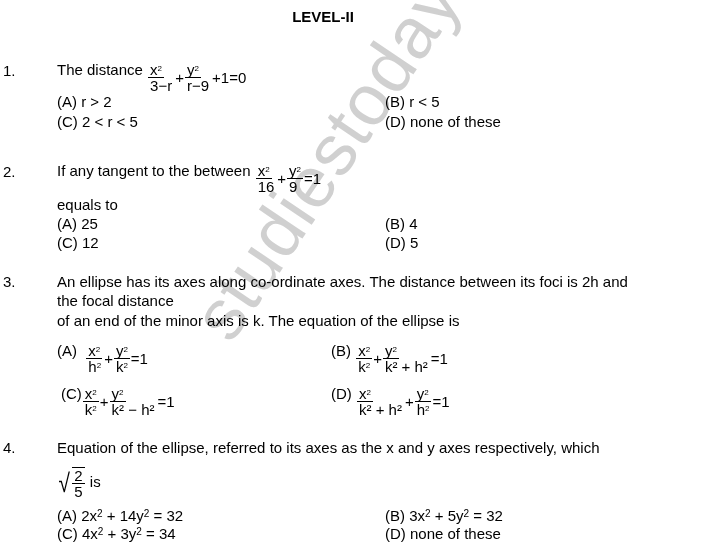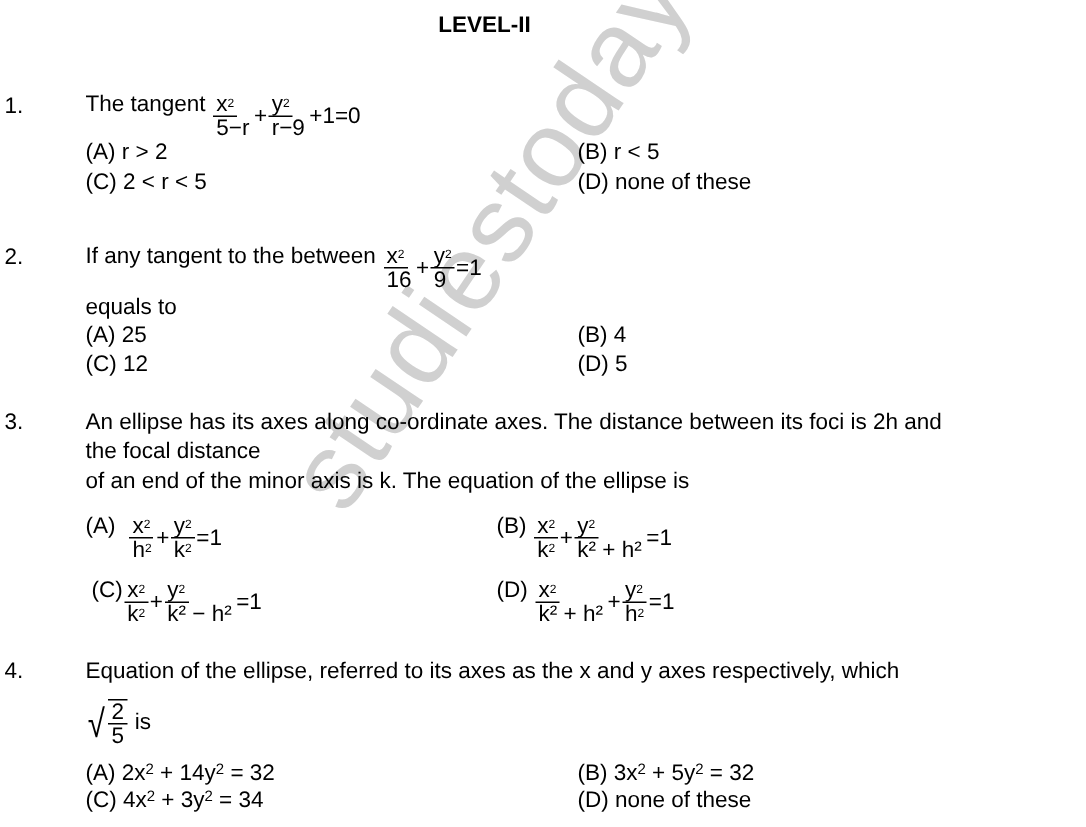--- a/index.html
+++ b/index.html
@@ -27,25 +27,25 @@
 
 <div class="watermark">studiestoday.com</div>
 
 <div class="content">
 
   <div class="abs title">LEVEL-II</div>
 
   <div>
     <div class="abs num" style="top:62px">1.</div>
     <div class="abs" style="left:57px; top:50px; line-height:40px;">
-      <span>The  tangent</span>
+      <span>The  distance</span>
       <span class="math">
         <span class="frac">
             <span class="n"><span>x</span><sup>2</sup></span>
-            <span class="d">5−r</span>
+            <span class="d">3−r</span>
           </span>
         <span>+</span>
         <span class="frac">
             <span class="n"><span>y</span><sup>2</sup></span>
             <span class="d">r−9</span>
           </span>
         <span>+1=0</span>
       </span>
     </div>
     <div class="abs" style="left:57px; top:93px">(A) r &gt; 2</div>

